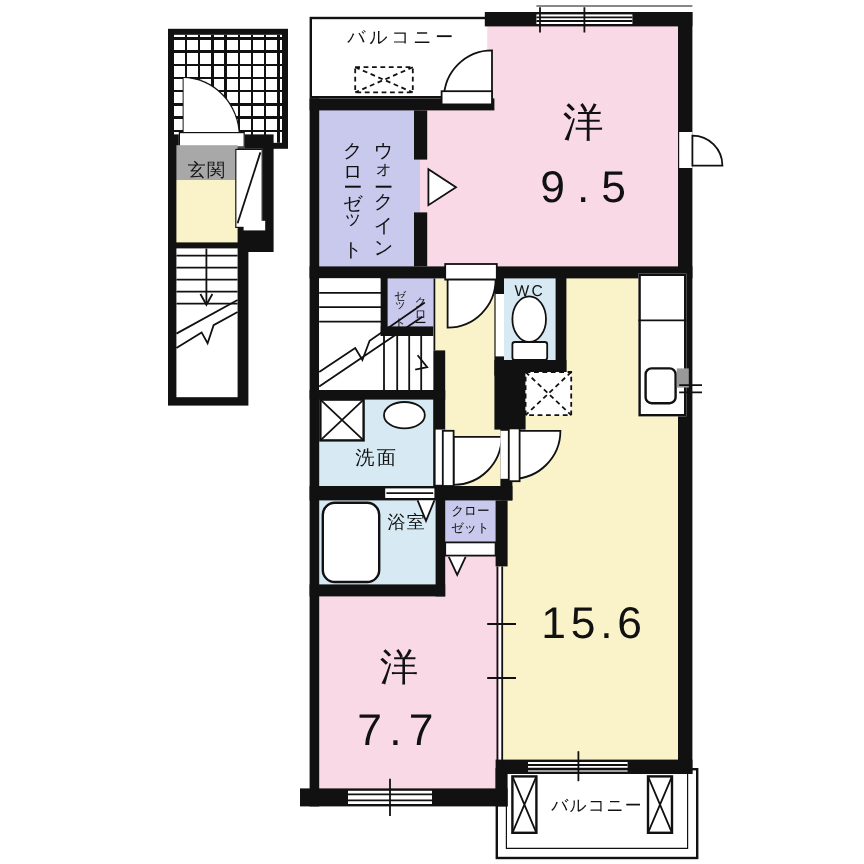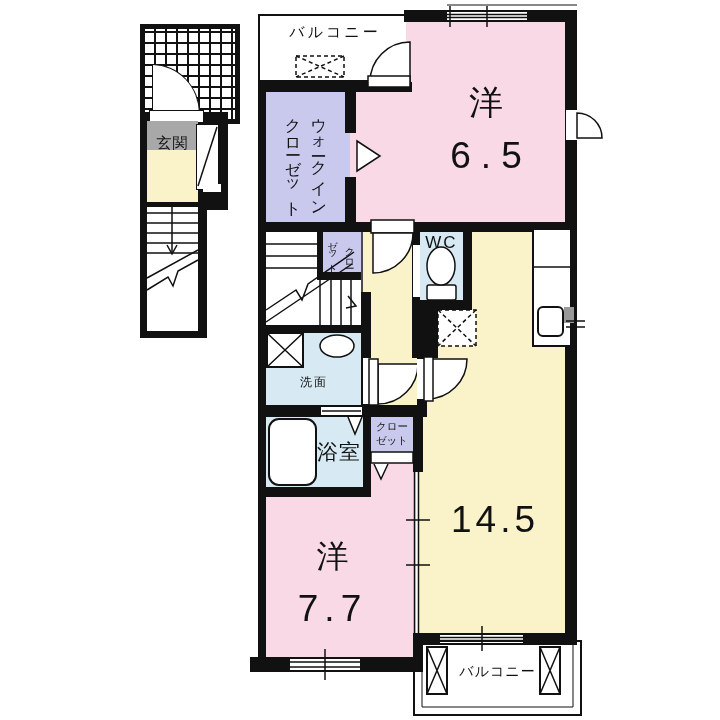--- a/index.html
+++ b/index.html
@@ -190,35 +190,35 @@
   </svg>
 
   <div class="lbl" style="left:262px;top:20px;width:146px;height:24px;font-size:15px;letter-spacing:3px">バルコニー</div>
 
   <div class="lbl" style="left:262px;top:94px;width:88px;height:130px;font-size:16px;letter-spacing:2px">
     <span class="vtext" style="line-height:1.6">ウォークイン
 クローゼット</span>
   </div>
 
   <div class="lbl" style="left:406px;top:78px;width:160px;height:50px;font-size:34px">洋</div>
-  <div class="lbl" style="left:406px;top:128px;width:160px;height:56px;font-size:37px;letter-spacing:10px;text-indent:10px">6.5</div>
+  <div class="lbl" style="left:406px;top:128px;width:160px;height:56px;font-size:37px;letter-spacing:10px;text-indent:10px">9.5</div>
 
   <div class="lbl" style="left:321px;top:226px;width:40px;height:50px;font-size:10px">
     <span class="vtext" style="line-height:1.7">クロー
 ゼット</span>
   </div>
 
-  <div class="lbl" style="left:418px;top:230px;width:47px;height:26px;font-size:17px;letter-spacing:2px">WC</div>
-
-  <div class="lbl" style="left:266px;top:368px;width:96px;height:30px;font-size:12px;letter-spacing:2px">洗面</div>
-
-  <div class="lbl" style="left:314px;top:440px;width:50px;height:24px;font-size:21px;letter-spacing:1px">浴室</div>
+  <div class="lbl" style="left:418px;top:230px;width:47px;height:26px;font-size:13px;letter-spacing:2px">WC</div>
+
+  <div class="lbl" style="left:266px;top:368px;width:96px;height:30px;font-size:16px;letter-spacing:2px">洗面</div>
+
+  <div class="lbl" style="left:314px;top:424px;width:50px;height:24px;font-size:15px;letter-spacing:1px">浴室</div>
 
   <div class="lbl" style="left:369px;top:413px;width:46px;height:40px;font-size:10.5px;white-space:pre-line;line-height:1.35">クロー
 ゼット</div>
 
-  <div class="lbl" style="left:420px;top:492px;width:150px;height:56px;font-size:37px;letter-spacing:4px">14.5</div>
+  <div class="lbl" style="left:420px;top:492px;width:150px;height:56px;font-size:37px;letter-spacing:4px">15.6</div>
 
   <div class="lbl" style="left:290px;top:534px;width:85px;height:46px;font-size:32px">洋</div>
   <div class="lbl" style="left:280px;top:580px;width:105px;height:58px;font-size:37px;letter-spacing:6px">7.7</div>
 
   <div class="lbl" style="left:430px;top:658px;width:135px;height:28px;font-size:14px;letter-spacing:1px">バルコニー</div>
 </div>
 
 </body></html>

